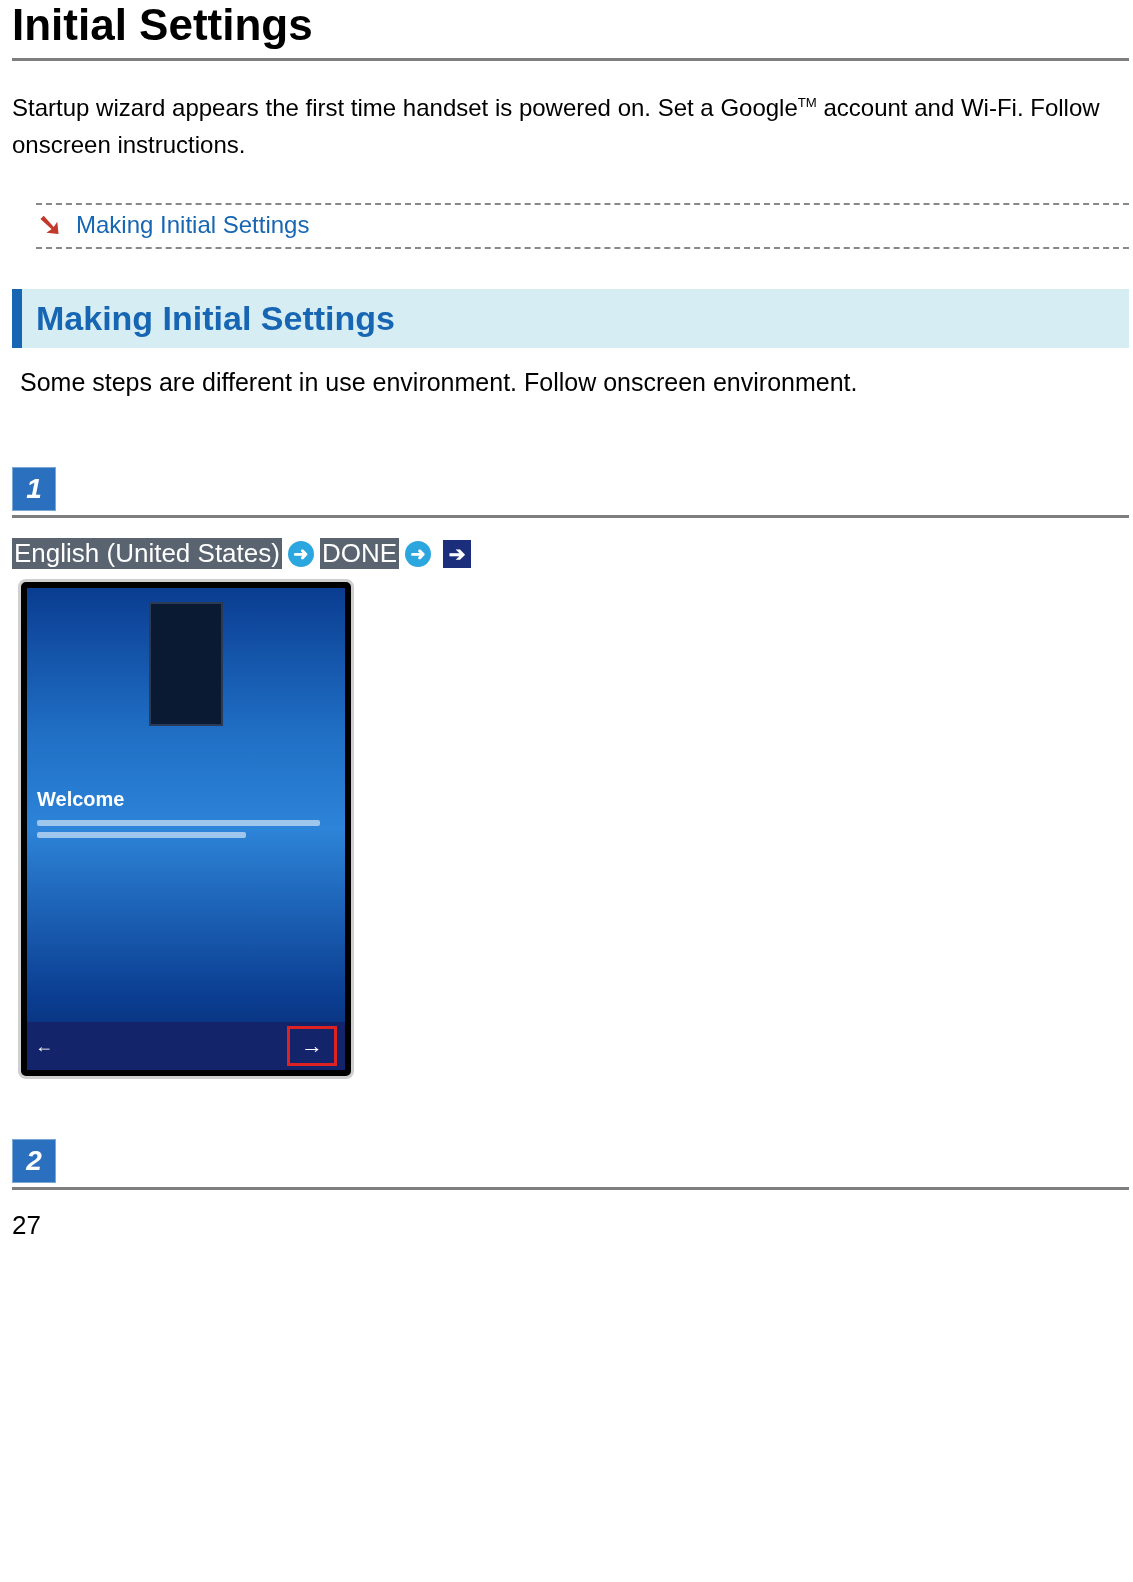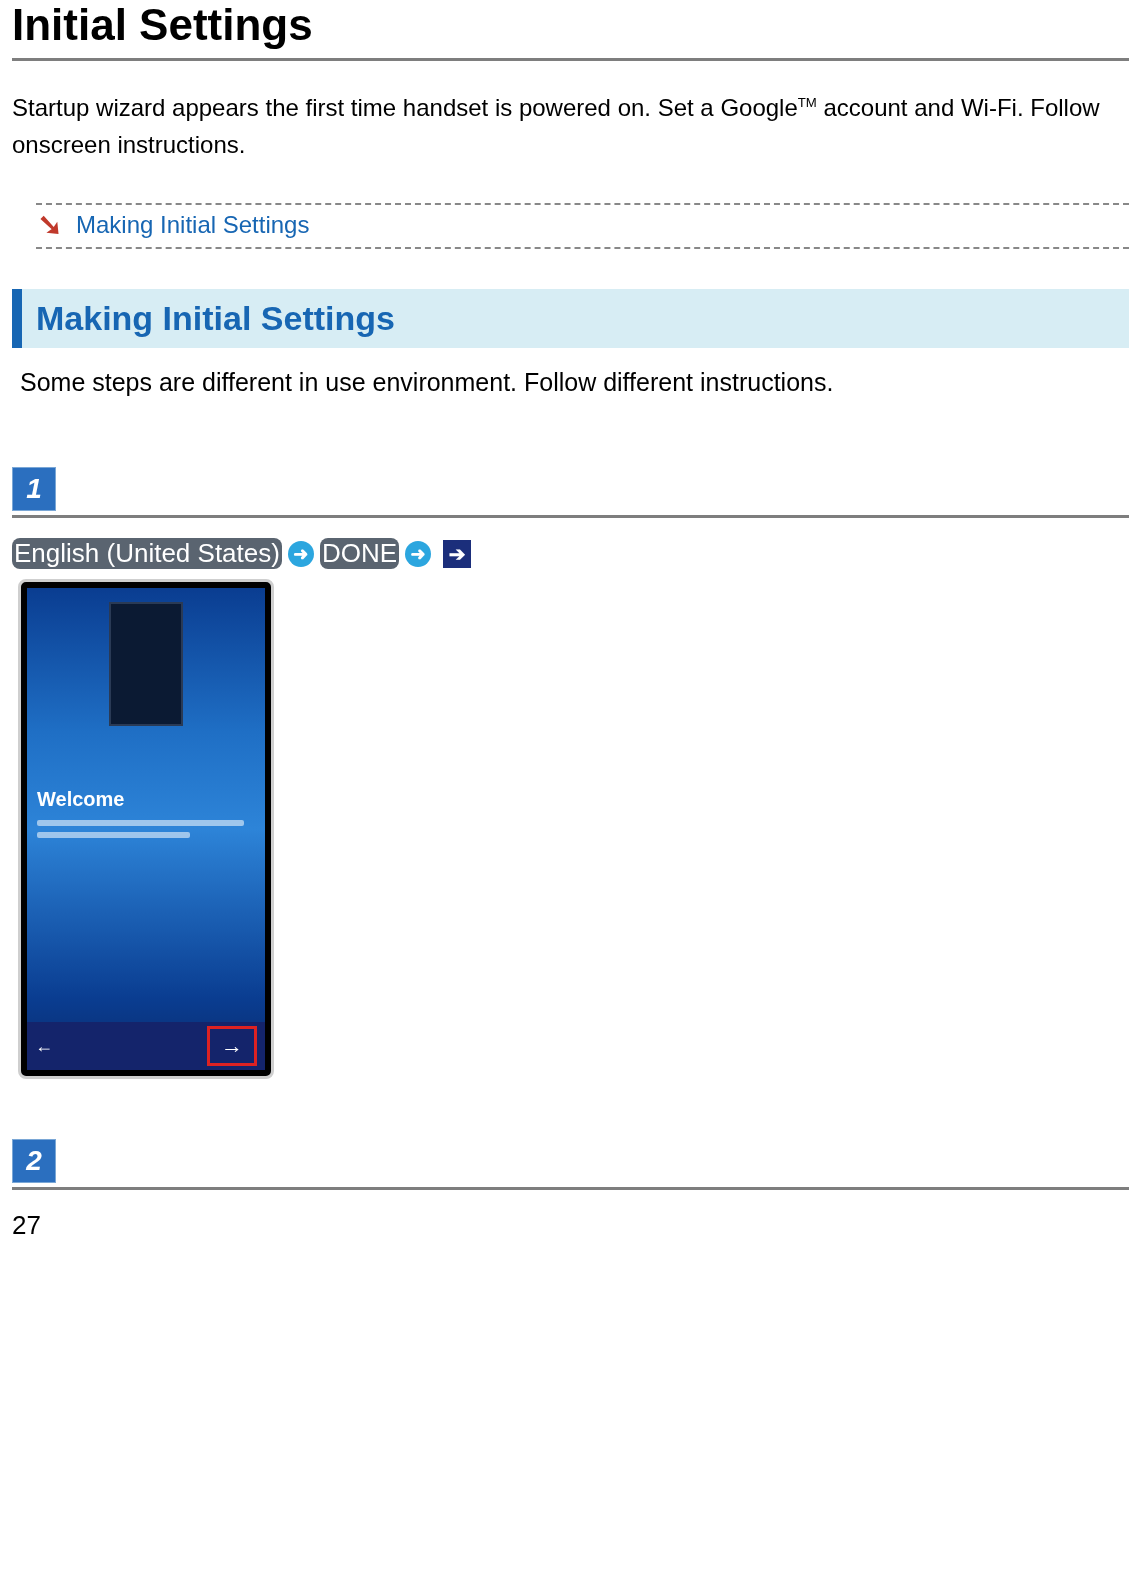--- a/index.html
+++ b/index.html
@@ -102,21 +102,20 @@
     align-items: center;
     flex-wrap: wrap;
     gap: 2px;
     margin: 0 0 10px 0;
   }
   .hl {
     background: #5a6470;
     color: #fff;
     font-size: 26px;
     padding: 0 2px;
-    border-radius: 8px;
   }
   .arrow-pill {
     width: 26px;
     height: 26px;
     border-radius: 50%;
     background: #2ca6df;
     color: #fff;
     display: inline-flex;
     align-items: center;
     justify-content: center;
@@ -131,21 +130,21 @@
     color: #fff;
     display: inline-flex;
     align-items: center;
     justify-content: center;
     font-size: 20px;
     font-weight: bold;
     margin-left: 6px;
   }
   
   .phone-shell {
-    width: 256px;
+    width: 336px;
     height: 500px;
     border: 3px solid #cfcfcf;
     border-radius: 8px;
     background: #000;
     padding: 6px;
     box-sizing: border-box;
     margin: 0 0 60px 6px;
     position: relative;
     filter: blur(0.3px);
   }
@@ -234,21 +233,21 @@
 
   <div class="toc-box">
     <div class="toc-row">
       <span class="down-arrow-icon">➘</span>
       <a href="#" class="toc-link">Making Initial Settings</a>
     </div>
   </div>
 
   <div class="section-heading">Making Initial Settings</div>
 
-  <p class="section-intro">Some steps are different in use environment. Follow different instructions.</p>
+  <p class="section-intro">Some steps are different in use environment. Follow onscreen environment.</p>
 
   <div class="step-row">
     <div class="step-badge">1</div>
   </div>
   <hr class="step-rule">
 
   <div class="instr-line">
     <span class="hl">English (United States)</span>
     <span class="arrow-pill">➜</span>
     <span class="hl">DONE</span>

